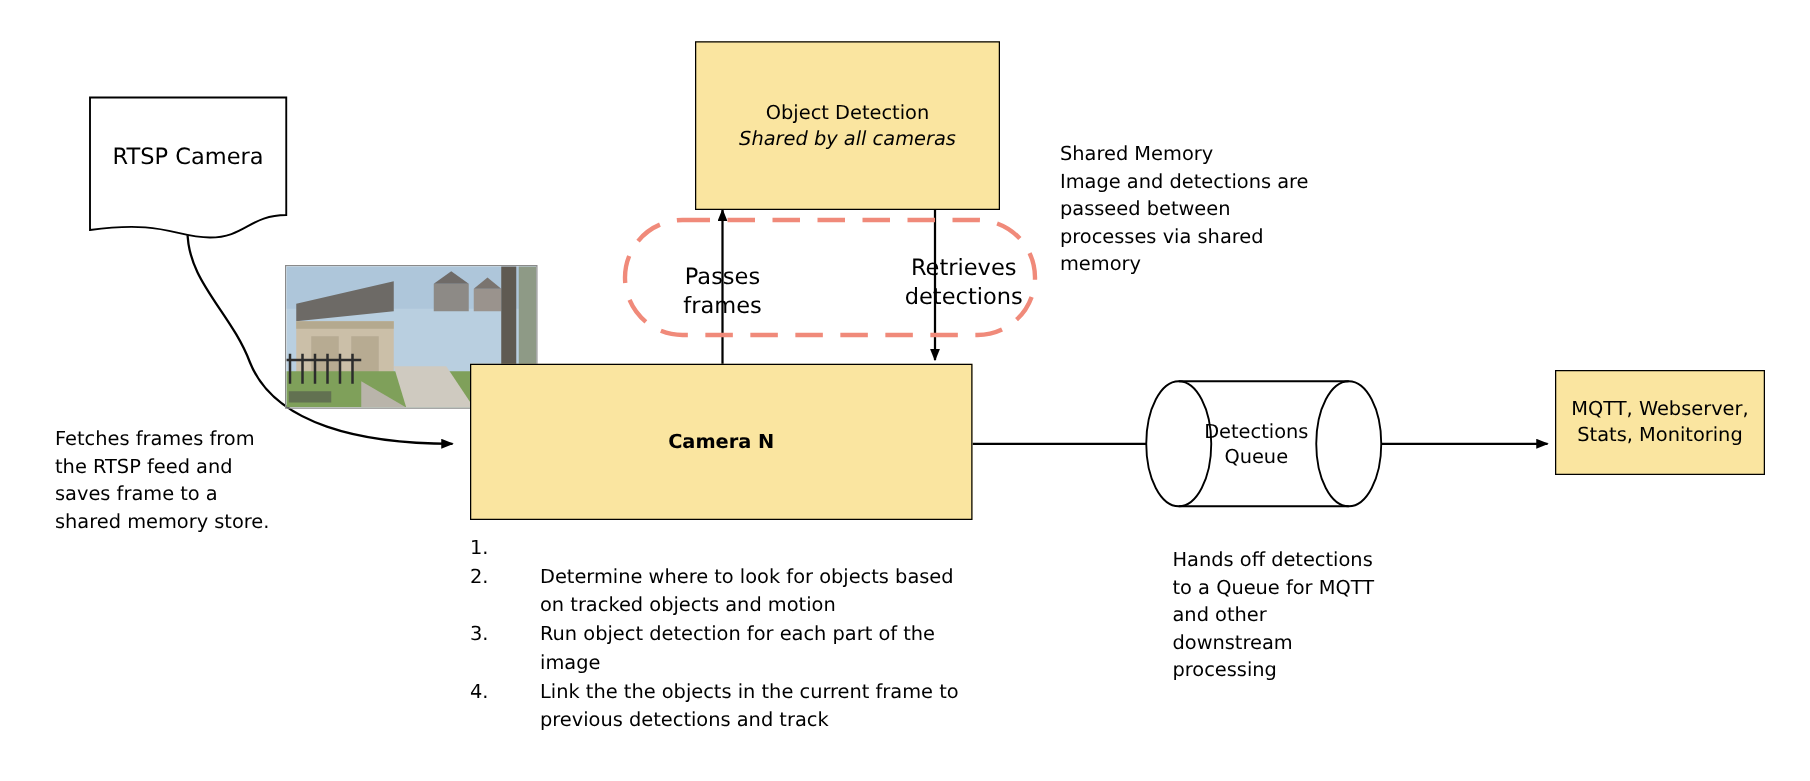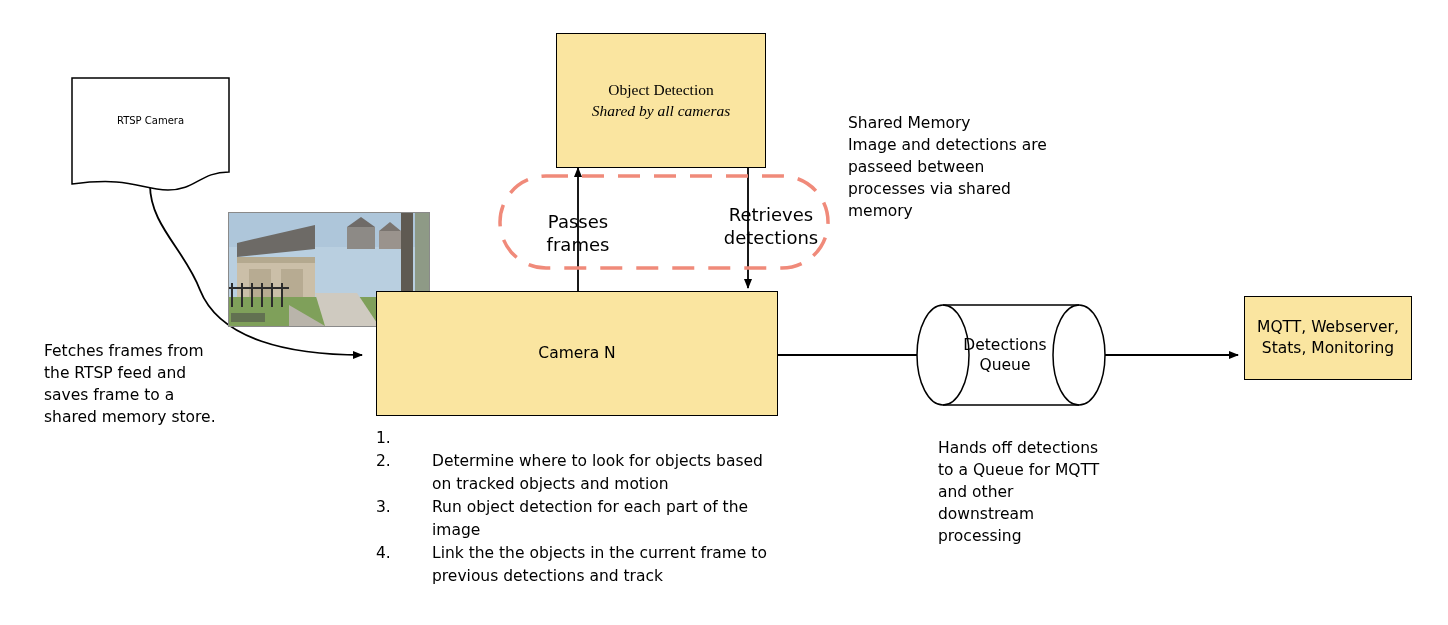--- a/index.html
+++ b/index.html
@@ -39,21 +39,21 @@
   }
   .box .sub {
     font-style: italic;
   }
   .doc-shape {
     position: absolute;
     display: flex;
     align-items: flex-start;
     justify-content: center;
     text-align: center;
-    font-size: 10px;
+    font-size: 18px;
     padding-top: 33px;
     box-sizing: border-box;
   }
   .cylinder-label {
     position: absolute;
     display: flex;
     flex-direction: column;
     align-items: center;
     justify-content: center;
     text-align: center;
@@ -178,26 +178,26 @@
         <rect x="22" y="70" width="2" height="24"></rect>
         <rect x="32" y="70" width="2" height="24"></rect>
         <rect x="42" y="70" width="2" height="24"></rect>
         <rect x="52" y="70" width="2" height="24"></rect>
       </g>
 
       <rect x="2" y="100" width="34" height="9" fill="#4a4a4a" opacity="0.55"></rect>
     </svg>
   </div>
 
-  <div class="node box" style="left:556px; top:33px; width:210px; height:135px;font-family:Liberation Serif, serif;">
+  <div class="node box" style="left:556px; top:33px; width:244px; height:135px;">
     <span>Object Detection</span>
     <span class="sub">Shared by all cameras</span>
   </div>
 
-  <div class="node box" style="left:376px; top:291px; width:402px; height:125px;">
+  <div class="node box" style="left:376px; top:291px; width:402px; height:125px;font-weight:bold;">
     <span>Camera N</span>
   </div>
 
   <div class="cylinder-label" style="left:943px; top:320px; width:124px; height:70px;">
     <span>Detections</span>
     <span>Queue</span>
   </div>
 
   <div class="node box" style="left:1244px; top:296px; width:168px; height:84px;">
     <span>MQTT, Webserver,</span>

